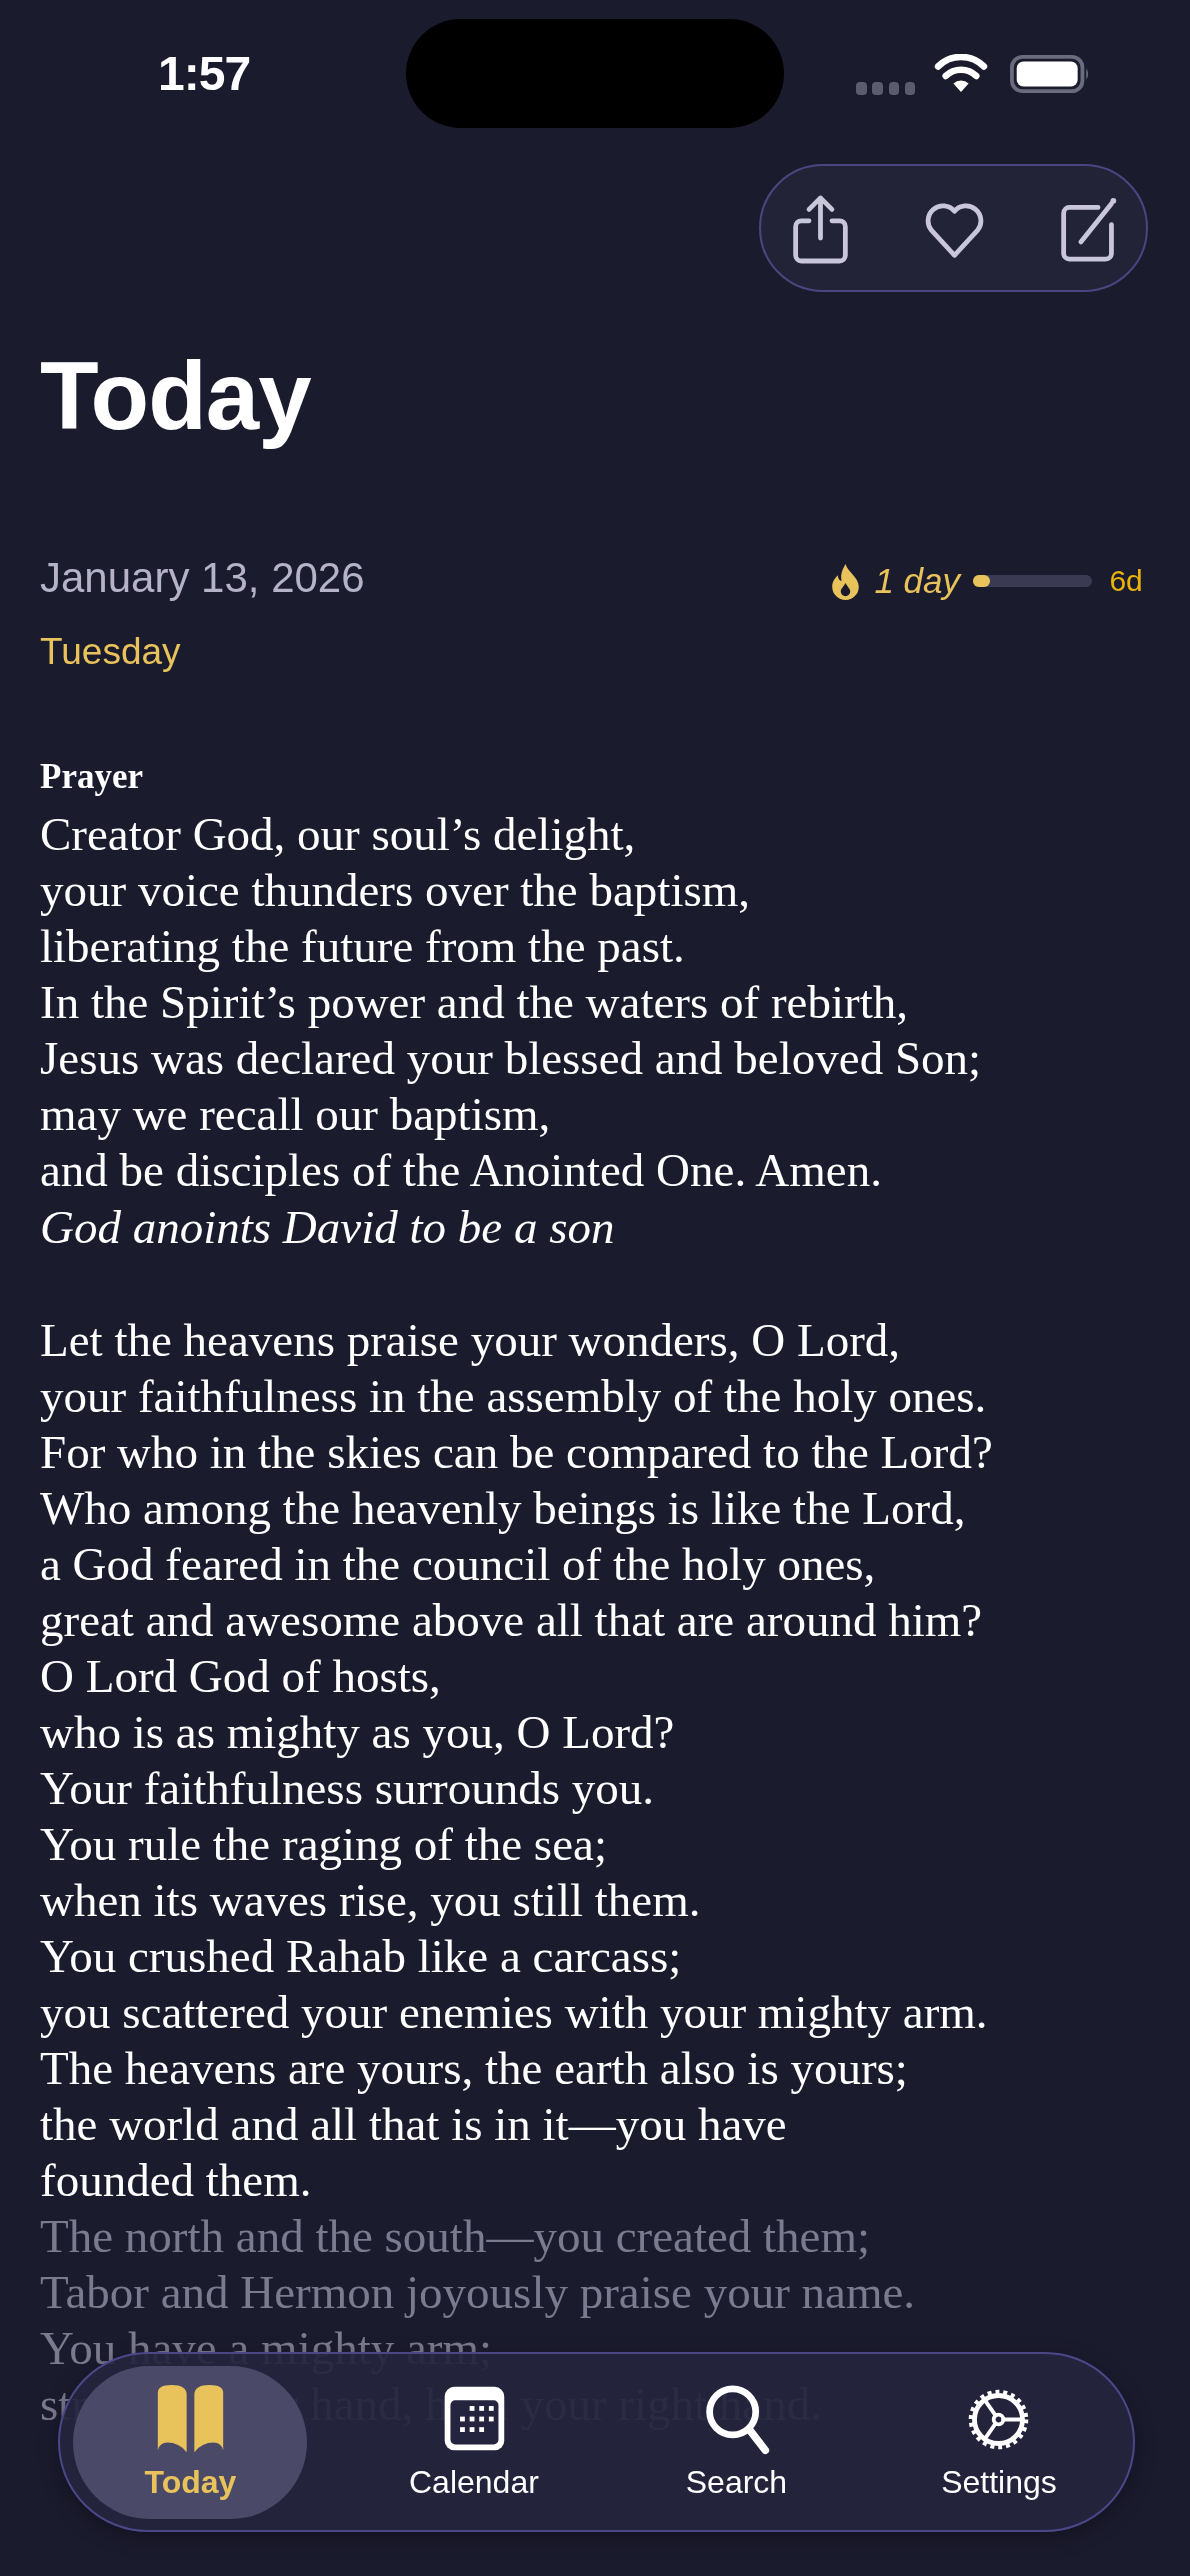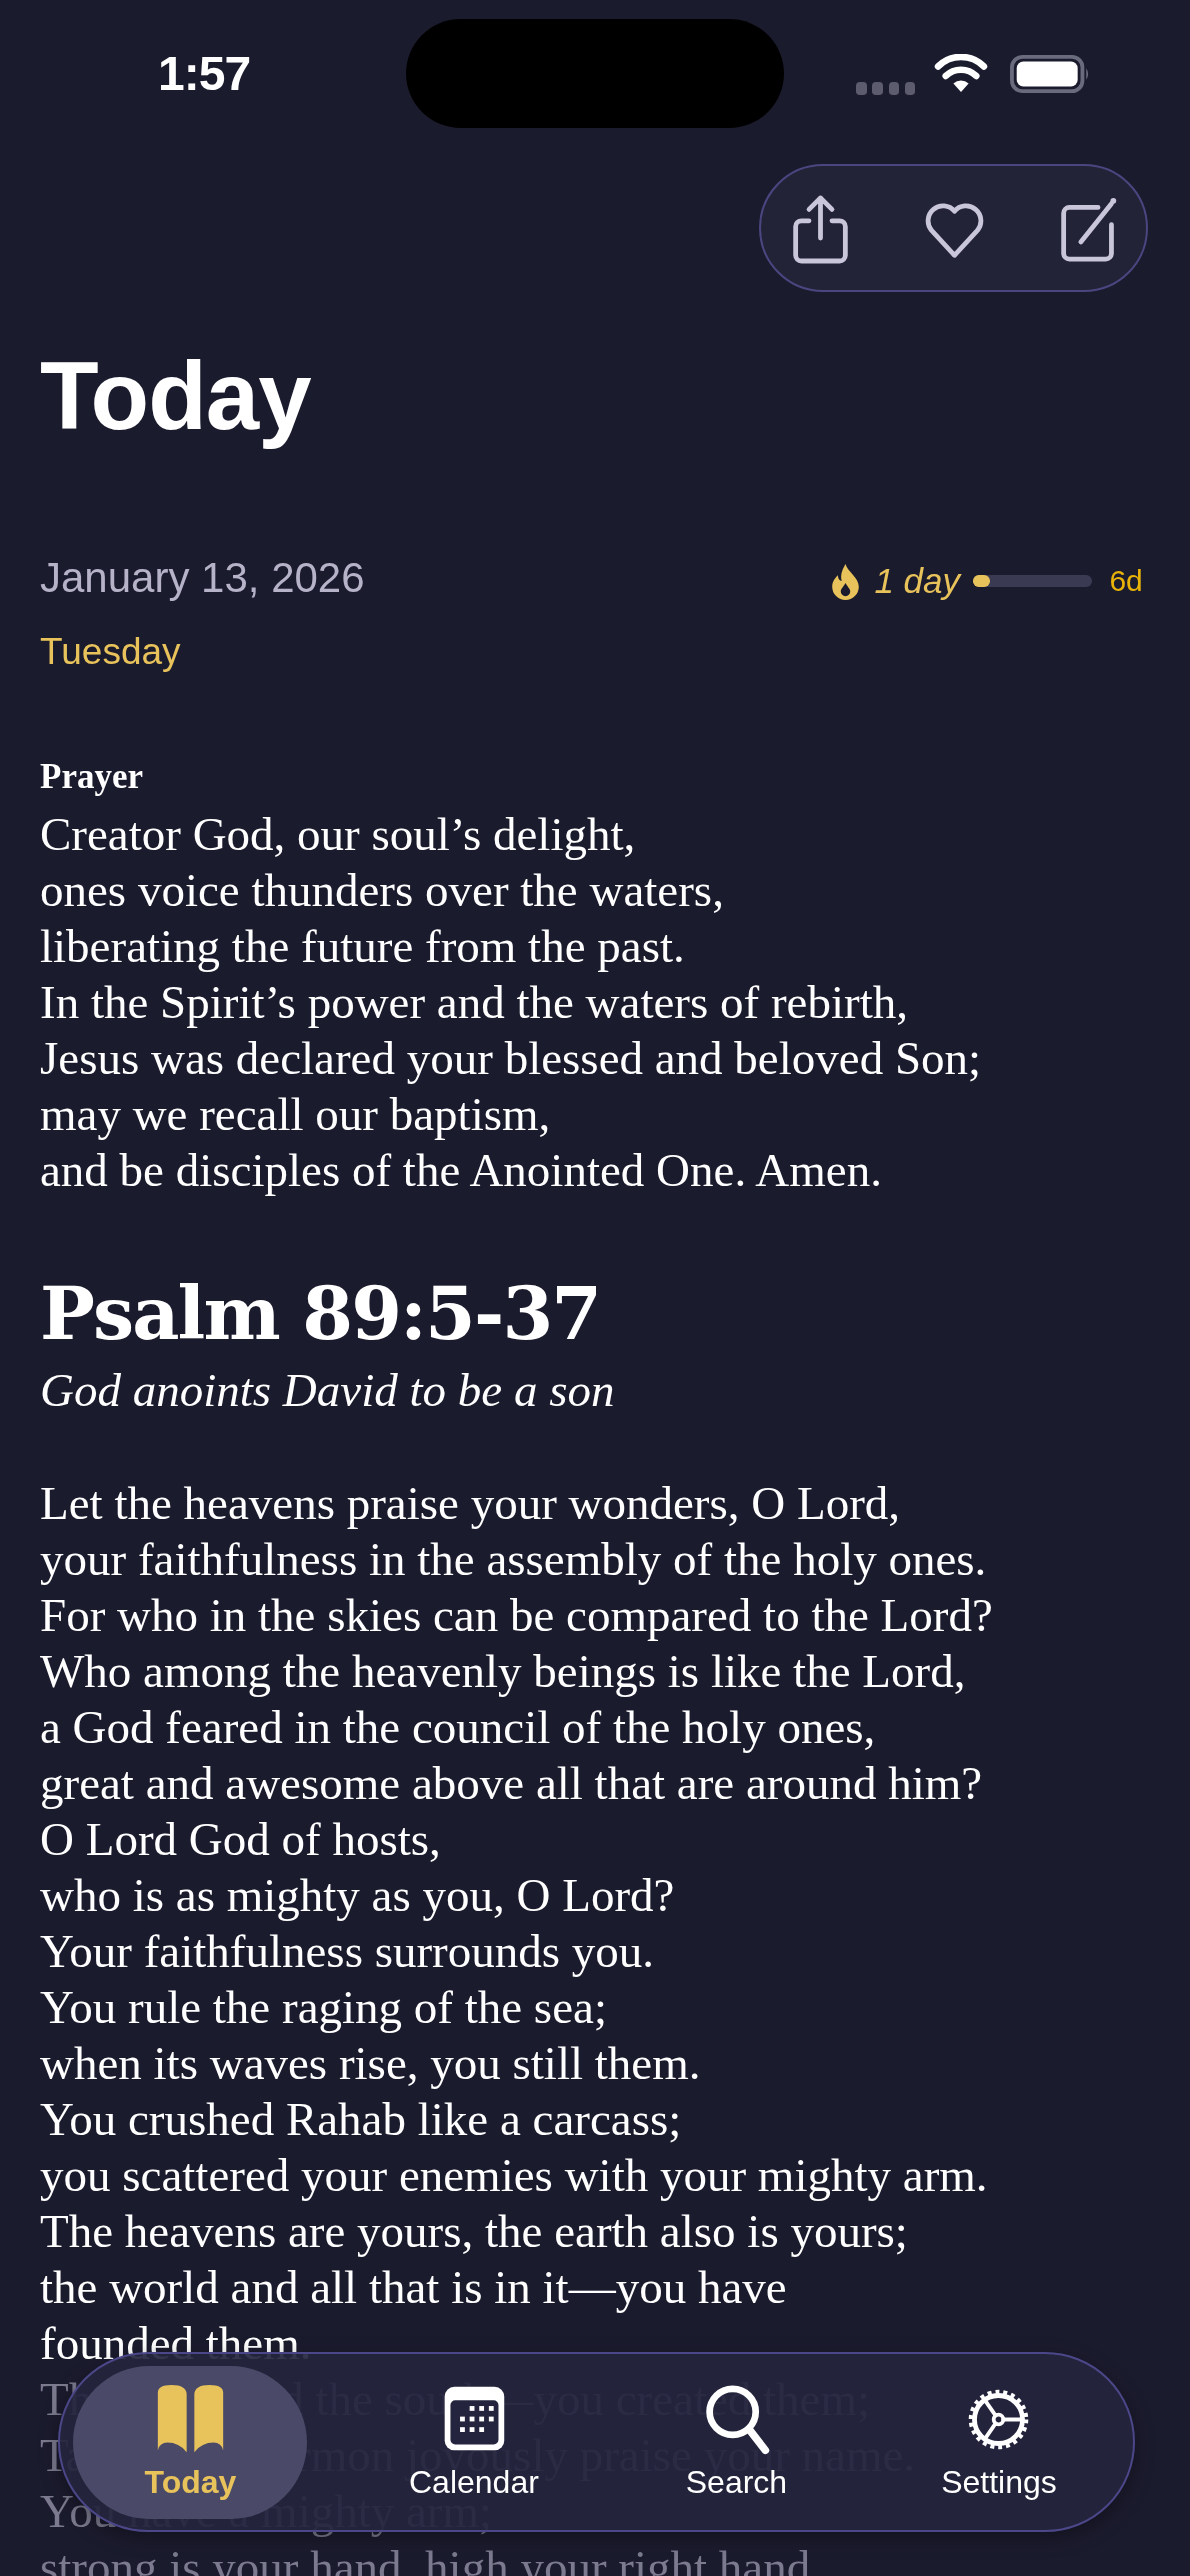--- a/index.html
+++ b/index.html
@@ -153,29 +153,28 @@
   <div class="streak-bar">
     <div class="streak-fill"></div>
   </div>
   <span class="streak-goal">6d</span>
 </div>
 
 <div class="content">
   <div class="prayer-heading">Prayer</div>
   <div>
     <div class="line">Creator God, our soul’s delight,</div>
-    <div class="line">ones voice thunders over the waters,</div>
+    <div class="line">your voice thunders over the baptism,</div>
     <div class="line">liberating the future from the past.</div>
     <div class="line">In the Spirit’s power and the waters of rebirth,</div>
     <div class="line">Jesus was declared your blessed and beloved Son;</div>
     <div class="line">may we recall our baptism,</div>
     <div class="line">and be disciples of the Anointed One. Amen.</div>
   </div>
 
-  <div class="psalm-title">Psalm 89:5-37</div>
   <div class="psalm-subtitle">God anoints David to be a son</div>
 
   <div>
     <div class="line">Let the heavens praise your wonders, O Lord,</div>
     <div class="line">your faithfulness in the assembly of the holy ones.</div>
     <div class="line">For who in the skies can be compared to the Lord?</div>
     <div class="line">Who among the heavenly beings is like the Lord,</div>
     <div class="line">a God feared in the council of the holy ones,</div>
     <div class="line">great and awesome above all that are around him?</div>
     <div class="line">O Lord God of hosts,</div>

